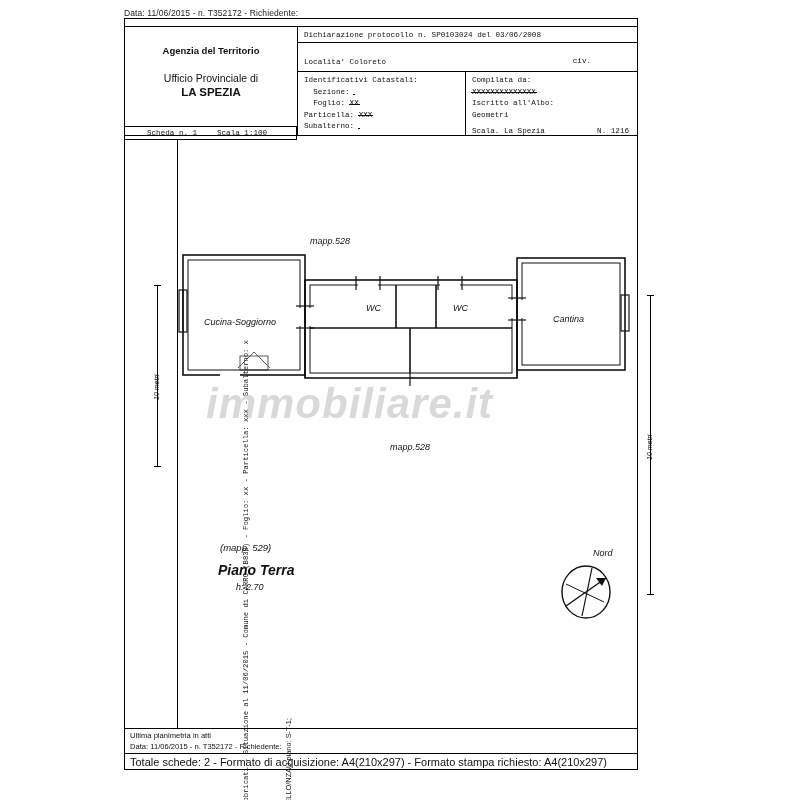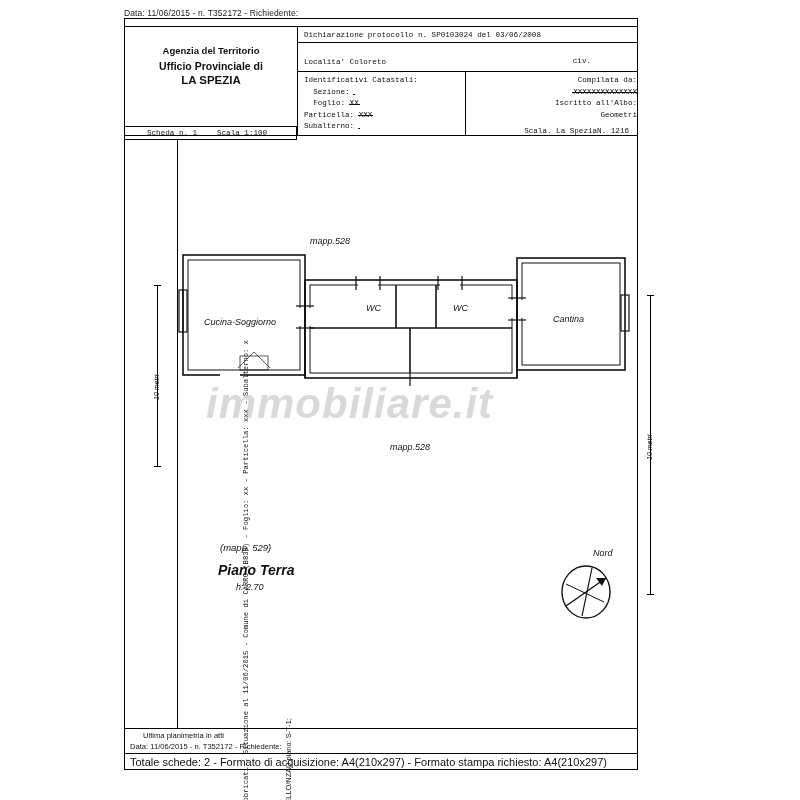--- a/index.html
+++ b/index.html
@@ -31,21 +31,21 @@
     border:1px solid #000;box-sizing:border-box;
     background:#fff;
   }
   .hdr-left{
     position:absolute;left:0;top:0;width:173px;height:108px;
     border-right:1px solid #000;box-sizing:border-box;
     text-align:center;
   }
   .hdr-left .l1{font-size:9.5px;font-weight:bold;margin-top:18px;}
   .hdr-left .l2{font-size:13.5px;font-weight:bold;margin-top:2px;letter-spacing:0.2px;}
-  .hdr-left .l3{font-size:10.5px;font-weight:bold;margin-top:4px;}
+  .hdr-left .l3{font-size:10.5px;font-weight:normal;margin-top:16px;}
   .hdr-left .l4{font-size:11.5px;font-weight:bold;margin-top:2px;}
 
   .hdr-right{
     position:absolute;left:173px;top:0;right:0;height:108px;
     box-sizing:border-box;
     font-family:"Liberation Mono", monospace;
   }
   .hdr-r-row{
     position:absolute;left:0;right:0;box-sizing:border-box;
     font-size:7.6px;color:#111;
@@ -58,21 +58,21 @@
     border-top:1px solid #000;box-sizing:border-box;
   }
   .hdr-sub-l{
     position:absolute;left:0;top:0;width:168px;bottom:0;
     border-right:1px solid #000;box-sizing:border-box;padding:3px 0 0 6px;
     font-size:7.6px;line-height:11.5px;
   }
   .hdr-sub-r{
     position:absolute;left:168px;right:0;top:0;bottom:0;
     box-sizing:border-box;padding:3px 0 0 6px;
-    font-size:7.6px;line-height:11.5px;text-align:right;
+    font-size:7.6px;line-height:11.5px;
   }
   .strike{position:relative;display:inline-block;}
   .strike:after{
     content:"";position:absolute;left:-1px;right:-1px;top:50%;height:1px;background:#111;
   }
   .civ{position:absolute;right:46px;top:30px;font-size:7.6px;font-family:"Liberation Mono",monospace;}
 
   
   .scheda{
     position:absolute;left:124px;top:126px;width:173px;height:14px;
@@ -98,21 +98,21 @@
   }
   .vtext.t1{left:118px;top:722px;}
   .vtext.t4{left:160px;top:722px;font-family:"Liberation Sans",sans-serif;font-size:7.4px;}
 
   
   .footer{
     position:absolute;left:124px;top:728px;width:514px;height:42px;
     box-sizing:border-box;border-top:1px solid #000;
     font-family:"Liberation Sans", sans-serif;
   }
-  .footer .f1{position:absolute;left:6px;top:2px;font-size:7.6px;margin-left:13px;}
+  .footer .f1{position:absolute;left:6px;top:2px;font-size:7.6px;}
   .footer .f2{position:absolute;left:6px;top:13px;font-size:7.6px;}
   .footer .fline{position:absolute;left:0;right:0;top:24px;height:1px;background:#000;}
   .footer .f3{position:absolute;left:6px;top:27px;font-size:11px;}
 
   
   .draw{position:absolute;left:178px;top:140px;width:460px;height:588px;font-style:italic;}
 
   
   .dim-left{
     position:absolute;left:-21px;top:145px;width:1px;height:182px;background:#000;

